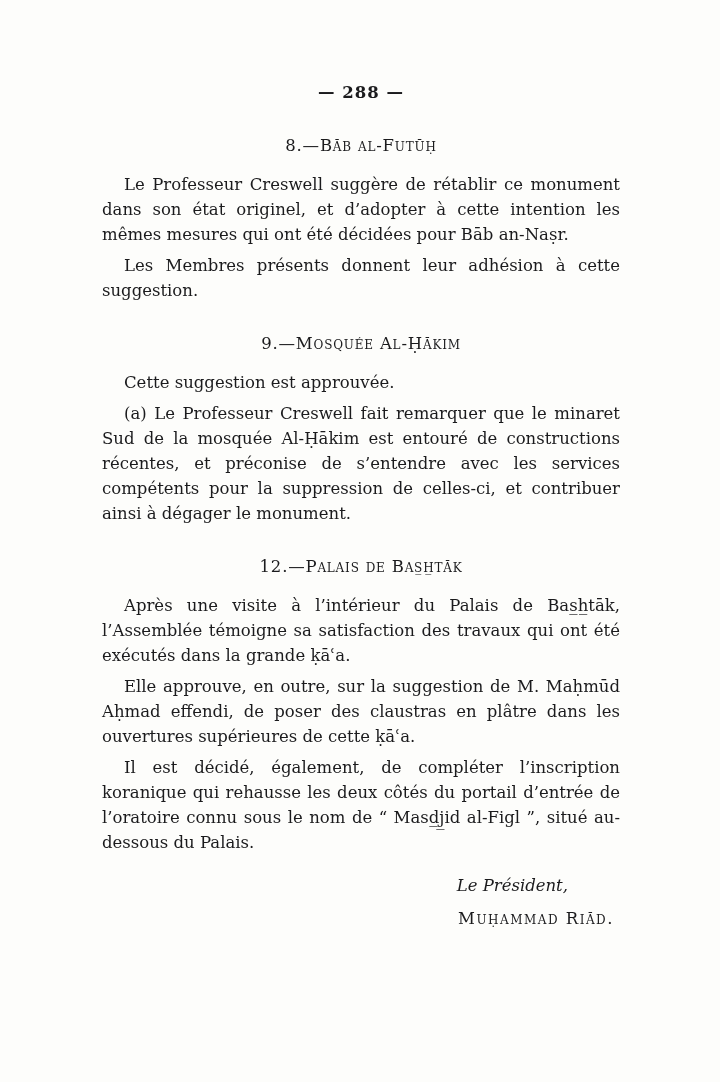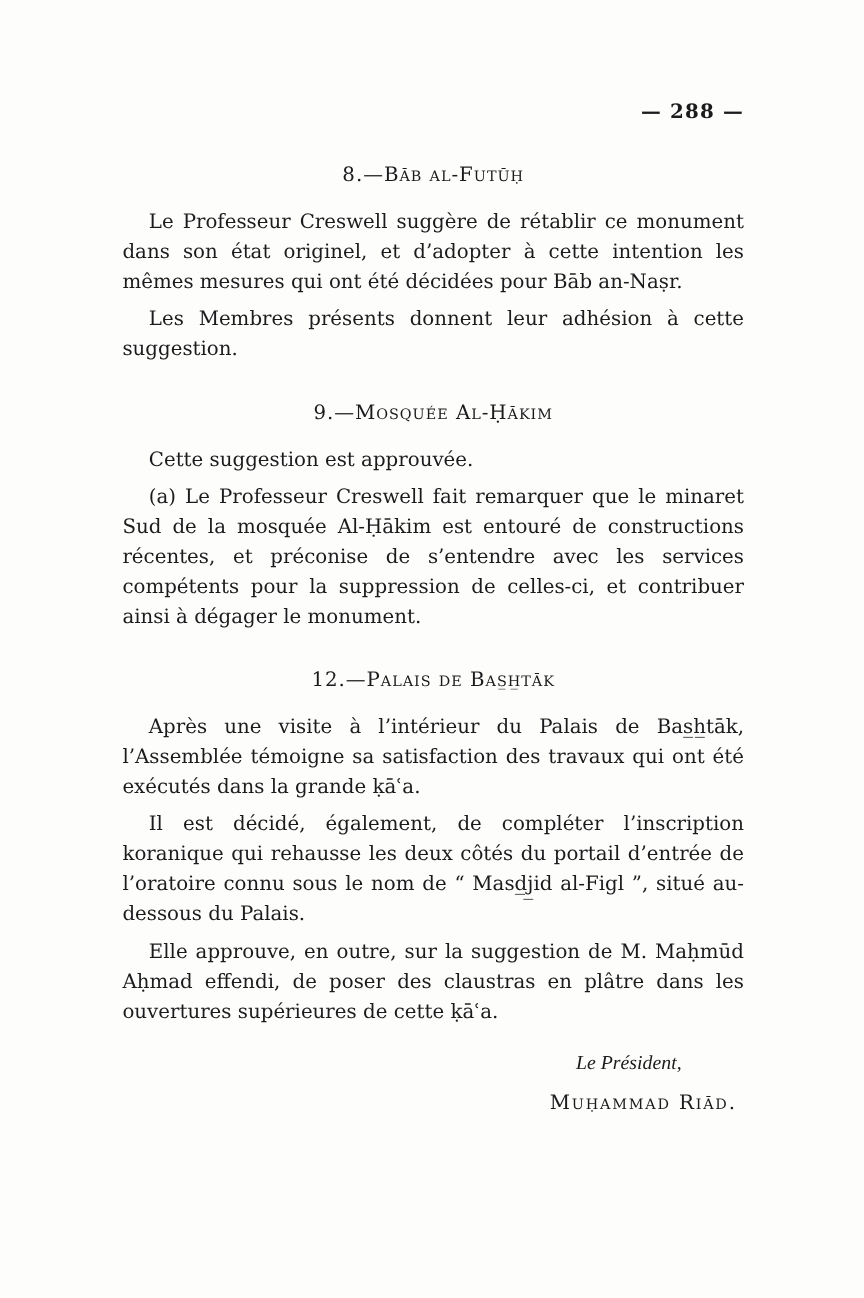--- a/index.html
+++ b/index.html
@@ -13,21 +13,21 @@
     width: 720px;
     height: 1082px;
     background: #fdfdfb;
     padding: 80px 100px 0 102px;
     font-family: "DejaVu Serif", serif;
     font-size: 16.5px;
     line-height: 25px;
     color: #1b1b1d;
   }
   .page-number {
-    text-align: right;
+    text-align: center;
     font-weight: bold;
     letter-spacing: 1px;
   }
   .doc-section { margin-top: 28px; }
   .section-heading {
     text-align: center;
     font-size: 16.5px;
     font-weight: normal;
     font-variant: small-caps;
     letter-spacing: 0.8px;
@@ -38,21 +38,20 @@
     text-indent: 22px;
     margin-bottom: 6px;
   }
   .signature {
     margin-top: 18px;
     text-align: right;
   }
   .signature-role {
     font-style: italic;
     padding-right: 52px;
-    font-family: Liberation Serif, serif;
   }
   .signature-name {
     font-variant: small-caps;
     letter-spacing: 1.5px;
     padding-right: 6px;
     margin-top: 8px;
   }
 </style>
 </head>
 <body>
@@ -69,22 +68,22 @@
 
   <section class="doc-section">
     <h2 class="section-heading">9.—Mosquée Al-Ḥākim</h2>
     <p class="paragraph">Cette suggestion est approuvée.</p>
     <p class="paragraph">(a) Le Professeur Creswell fait remarquer que le minaret Sud de la mosquée Al-Ḥākim est entouré de constructions récentes, et préconise de s’entendre avec les services compétents pour la suppression de celles-ci, et contribuer ainsi à dégager le monument.</p>
   </section>
 
   <section class="doc-section">
     <h2 class="section-heading">12.—Palais de Bas̲h̲tāk</h2>
     <p class="paragraph">Après une visite à l’intérieur du Palais de Bas̲h̲tāk, l’Assemblée témoigne sa satisfaction des travaux qui ont été exécutés dans la grande ḳāʿa.</p>
+    <p class="paragraph">Elle approuve, en outre, sur la suggestion de M. Maḥmūd Aḥmad effendi, de poser des claustras en plâtre dans les ouvertures supérieures de cette ḳāʿa.</p>
     <p class="paragraph">Il est décidé, également, de compléter l’inscription koranique qui rehausse les deux côtés du portail d’entrée de l’oratoire connu sous le nom de “ Masd̲j̲id al-Figl ”, situé au-dessous du Palais.</p>
-    <p class="paragraph">Elle approuve, en outre, sur la suggestion de M. Maḥmūd Aḥmad effendi, de poser des claustras en plâtre dans les ouvertures supérieures de cette ḳāʿa.</p>
   </section>
 
   <div class="signature">
     <div class="signature-role">Le Président,</div>
     <div class="signature-name">Muḥammad Riād.</div>
   </div>
 
 </div>
 
 </body></html>

